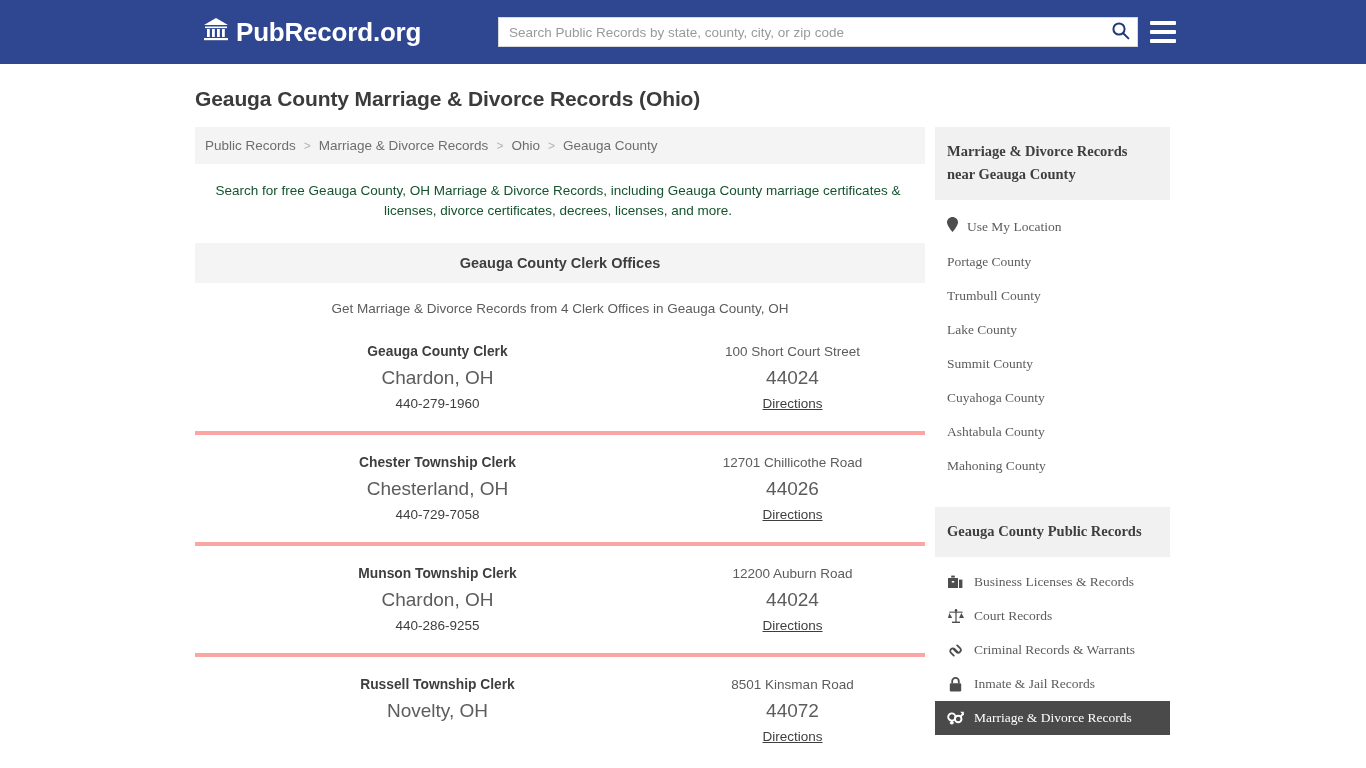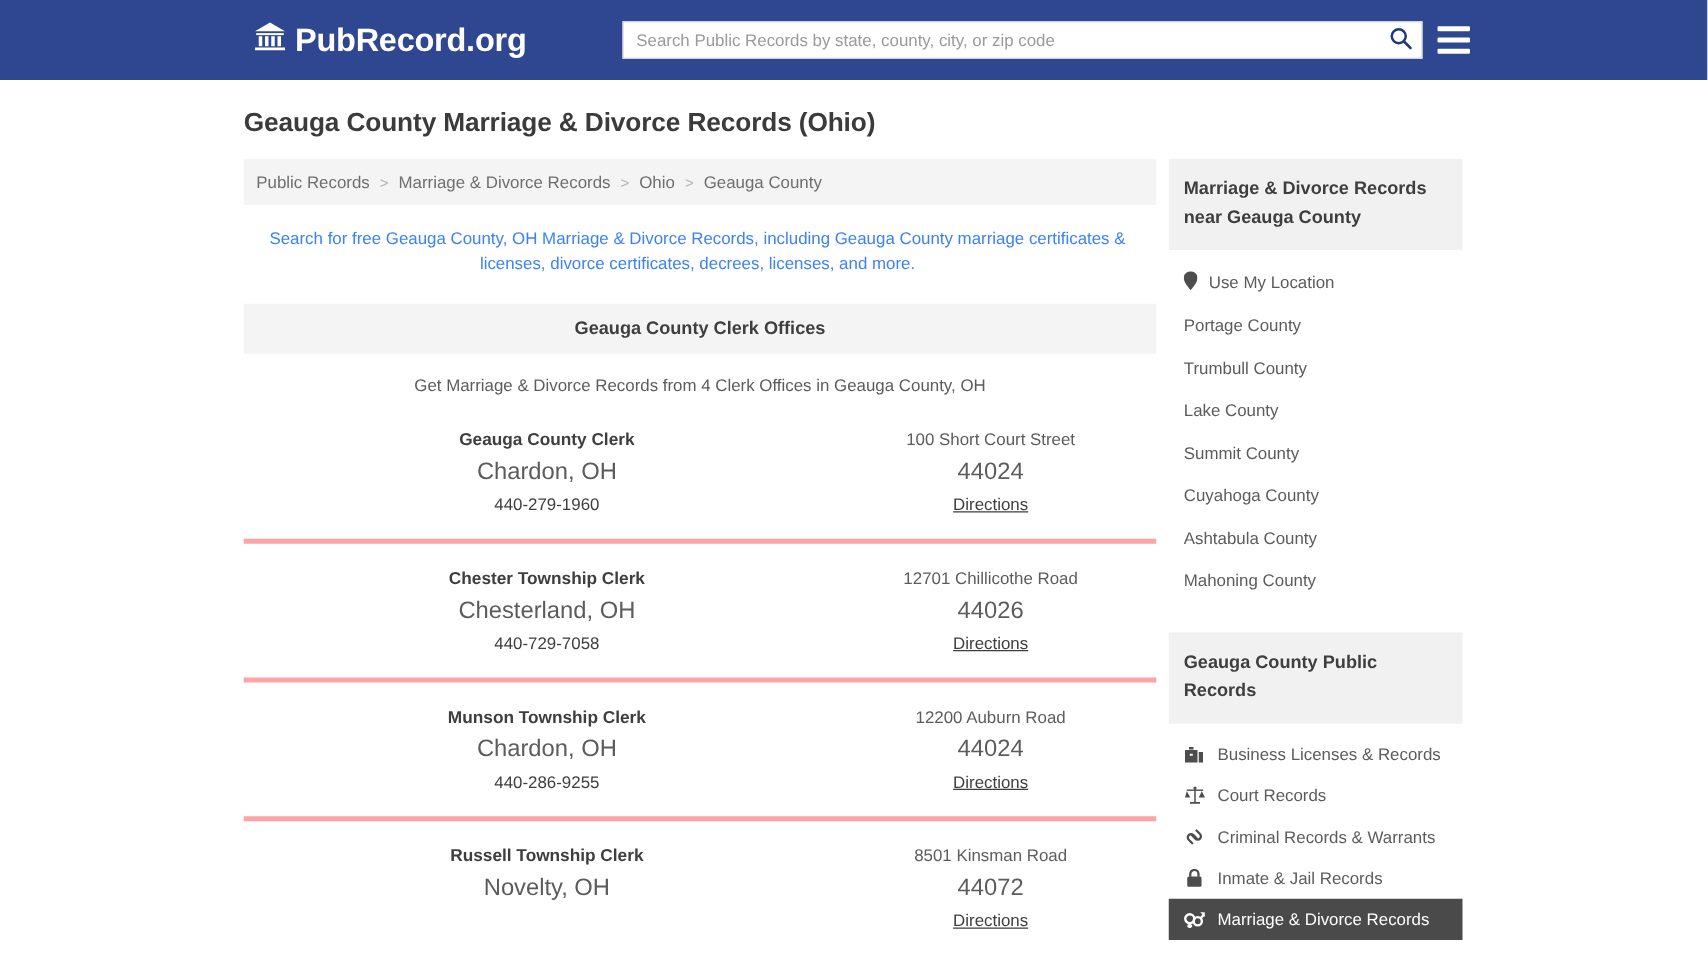--- a/index.html
+++ b/index.html
@@ -102,40 +102,40 @@
     font-size: 21px;
     font-weight: bold;
     color: #3b3b3b;
     padding-top: 23px;
     padding-bottom: 16px;
     letter-spacing: -0.1px;
   }
 
   .cols { display: flex; gap: 10px; align-items: flex-start; }
   .main-col { width: 730px; text-align: center; }
-  .side-col { width: 235px; }
+  .side-col { width: 235px; font-family: Liberation Serif, serif; }
 
   
   .breadcrumb {
     background: #f4f4f4;
     padding: 11px 10px;
     font-size: 13.5px;
     color: #6e6e6e;
     display: flex;
     align-items: center;
     flex-wrap: wrap;
     gap: 0;
   }
   .crumb { color: #6e6e6e; text-decoration: none; }
   .crumb-sep { color: #b4b4b4; padding: 0 8px; font-size: 12px; }
 
   .intro {
     font-size: 13.5px;
     line-height: 20px;
-    color: #3b82f6;
+    color: #14532d;
     padding: 17px 10px 0 10px;
     max-width: 726px;
   }
 
   .section-head {
     background: #f4f4f4;
     margin-top: 22px;
     padding: 12px 10px;
     font-size: 14.5px;
     font-weight: bold;

